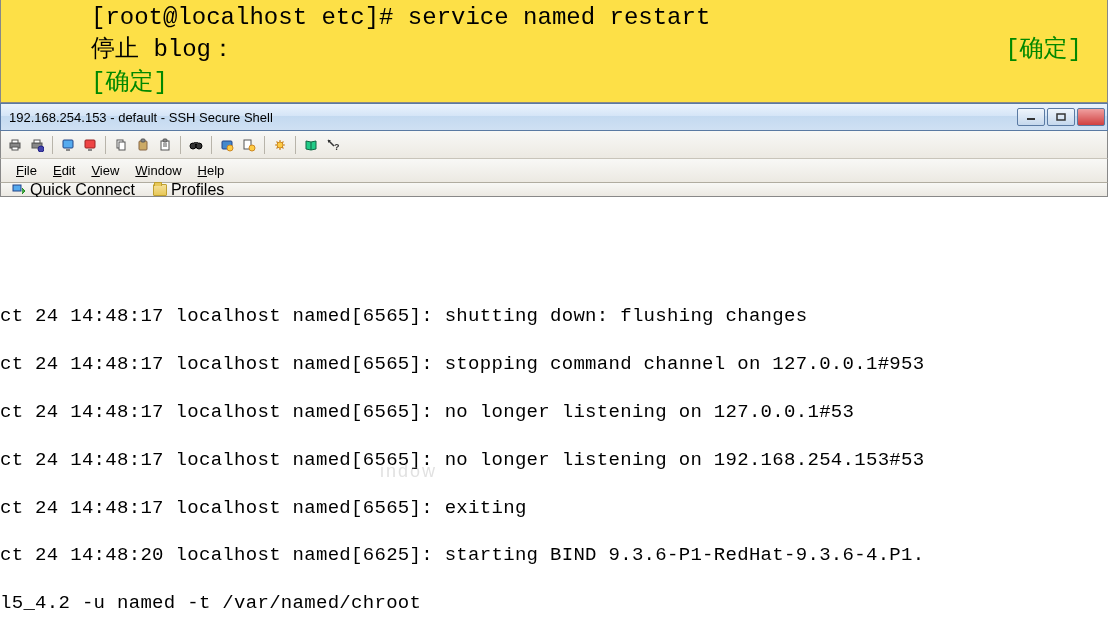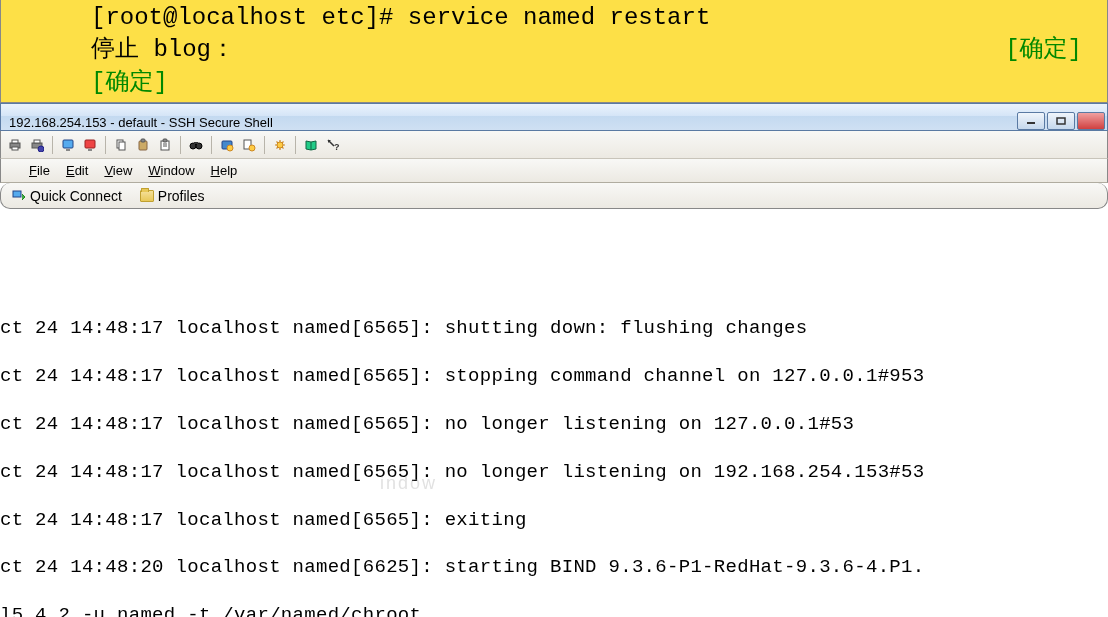--- a/index.html
+++ b/index.html
@@ -29,21 +29,21 @@
       padding-right: 25px;
     }
     .status-ok { color: #008800; }
     
     
     .titlebar {
       background: linear-gradient(to bottom, #ebf3fc 0%, #d5e5f7 45%, #c3d9f0 46%, #cfe0f3 100%);
       border: 1px solid #5a7aa3;
       height: 28px;
       display: flex;
-      align-items: flex-end;
+      align-items: center;
       padding: 0 2px;
       position: relative;
     }
     .titlebar-text {
       color: #000;
       font-size: 13px;
       padding-left: 6px;
       flex: 1;
     }
     .window-controls {
@@ -98,42 +98,41 @@
     
     
     .menubar {
       background: linear-gradient(to bottom, #f8f8f6, #ece9e2);
       border-left: 1px solid #888;
       border-right: 1px solid #888;
       border-bottom: 1px solid #b0aca0;
       height: 24px;
       display: flex;
       align-items: center;
-      padding: 0 20px;
+      padding: 0 7px;
       font-size: 13px;
     }
     .menu-item {
       padding: 3px 8px;
       cursor: pointer;
     }
     .menu-item .underline { text-decoration: underline; }
     
     
     .connectbar {
       background: linear-gradient(to bottom, #f8f8f6, #ece9e2);
       border-left: 1px solid #888;
       border-right: 1px solid #888;
       border-bottom: 1px solid #888;
-      height: 26px;
+      height: 14px;
       display: flex;
       align-items: center;
       padding: 0 4px;
-      font-size: 14px;
+      font-size: 16px;
       gap: 4px;
-      border-radius: 10px;
     }
     .cb-btn {
       display: flex;
       align-items: center;
       gap: 4px;
       padding: 2px 6px;
       cursor: pointer;
       border: 1px solid transparent;
     }
     .folder-icon {

